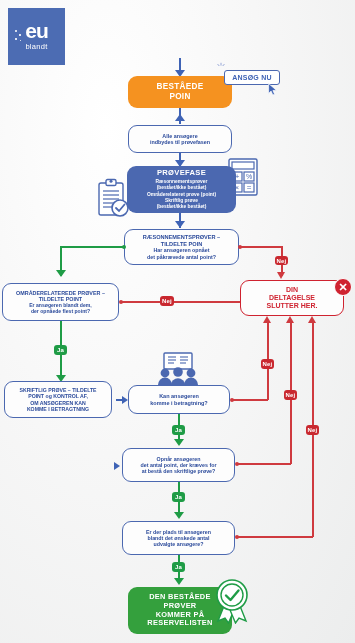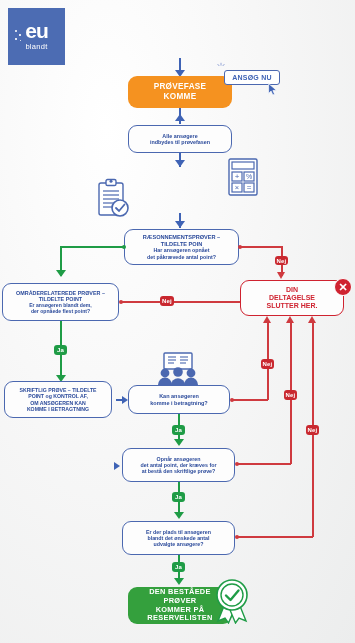--- a/index.html
+++ b/index.html
@@ -95,22 +95,22 @@
     <div class="eu">eu</div>
     <div class="careers">blandt</div>
   </div>
 
 
   <div class="ln v-blue abs" style="left:179px;top:58px;height:14px;"></div>
   <div class="arr arr-d-blue" style="left:175px;top:70px;"></div>
 
   <div class="abs node solid-orange" style="left:128px;top:76px;width:104px;height:32px;font-size:8.2px;letter-spacing:.3px;">
     <div>
-      <div>PRØVEFASE</div>
-      <div>KOMME</div>
+      <div>BESTÅEDE</div>
+      <div>POIN</div>
     </div>
   </div>
 
   <div class="abs" id="apply-btn">ANSØG NU</div>
   <svg class="icon" id="cursor" viewBox="0 0 10 13">
     <path d="M0.6 0.6 L0.6 10.4 L3.1 8.1 L4.8 12.0 L6.6 11.2 L4.9 7.5 L8.4 7.2 Z" fill="#3f63b5" stroke="#fff" stroke-width="0.7"></path>
   </svg>
   <svg class="icon" id="spark" viewBox="0 0 10 10">
     <path d="M5 0.8 L5 3.6 M1.6 2.1 L3.3 4.0 M8.4 2.1 L6.7 4.0" stroke="#6f86c9" stroke-width="0.9" fill="none"></path>
   </svg>
@@ -149,20 +149,30 @@
     <rect x="4" y="14" width="10" height="9" fill="#fff" stroke="#4b68b0" stroke-width="1.2"></rect>
     <rect x="16" y="14" width="10" height="9" fill="#fff" stroke="#4b68b0" stroke-width="1.2"></rect>
     <rect x="4" y="25" width="10" height="9" fill="#fff" stroke="#4b68b0" stroke-width="1.2"></rect>
     <rect x="16" y="25" width="10" height="9" fill="#fff" stroke="#4b68b0" stroke-width="1.2"></rect>
     <text x="9" y="21.4" font-size="8" fill="#4b68b0" text-anchor="middle" font-family="Liberation Sans, sans-serif">+</text>
     <text x="21" y="21.4" font-size="7" fill="#4b68b0" text-anchor="middle" font-family="Liberation Sans, sans-serif">%</text>
     <text x="9" y="32.4" font-size="7.5" fill="#4b68b0" text-anchor="middle" font-family="Liberation Sans, sans-serif">×</text>
     <text x="21" y="32.2" font-size="8" fill="#4b68b0" text-anchor="middle" font-family="Liberation Sans, sans-serif">=</text>
   </svg>
 
+  <div class="abs node solid-blue" style="left:127px;top:166px;width:109px;height:47px;font-size:4.9px;line-height:1.28;">
+    <div>
+      <div style="font-size:7.6px;letter-spacing:.3px;margin-bottom:1px;">PRØVEFASE</div>
+      <div>Ræsonnementsprøver</div>
+      <div>(bestået/ikke bestået)</div>
+      <div>Områderelateret prøve (point)</div>
+      <div>Skriftlig prøve</div>
+      <div>(bestået/ikke bestået)</div>
+    </div>
+  </div>
 
   <div class="ln v-blue abs" style="left:179px;top:213px;height:15px;"></div>
   <div class="arr arr-d-blue" style="left:175px;top:221px;"></div>
 
   <div class="abs node out-blue" style="left:124px;top:229px;width:115px;height:36px;font-size:5.3px;">
     <div>
       <div style="font-size:5.6px;">RÆSONNEMENTSPRØVER –</div>
       <div style="font-size:5.6px;">TILDELTE POIN</div>
       <div>Har ansøgeren opnået</div>
       <div>det påkrævede antal point?</div>
@@ -285,21 +295,21 @@
   <div class="dot dot-red" style="left:235px;top:535px;"></div>
   <div class="ln h-red abs" style="left:237px;top:536.2px;width:76px;"></div>
   <div class="ln v-red abs" style="left:312px;top:322px;height:215px;"></div>
   <div class="badge badge-red" style="left:306px;top:425px;width:13px;height:10px;">Nej</div>
   <div class="arr arr-u-red" style="left:308px;top:316px;"></div>
 
   <div class="ln v-green abs" style="left:178px;top:555px;height:26px;"></div>
   <div class="badge badge-green" style="left:172px;top:562px;width:13px;height:10px;">Ja</div>
   <div class="arr arr-d-green" style="left:174px;top:578px;"></div>
 
-  <div class="abs node solid-green" style="left:128px;top:587px;width:104px;height:37px;font-size:7.4px;letter-spacing:.3px;">
+  <div class="abs node solid-green" style="left:128px;top:587px;width:104px;height:47px;font-size:7.4px;letter-spacing:.3px;">
     <div>
       <div>DEN BESTÅEDE</div>
       <div>PRØVER</div>
       <div>KOMMER PÅ</div>
       <div>RESERVELISTEN</div>
     </div>
   </div>
 
   <svg class="icon" style="left:212px;top:578px;width:40px;height:46px;" viewBox="0 0 40 46">
     <path d="M12 28 L6 43 L13 40 L16.5 45 L22 32 Z" fill="#fff" stroke="#1f9c46" stroke-width="1.4"></path>

